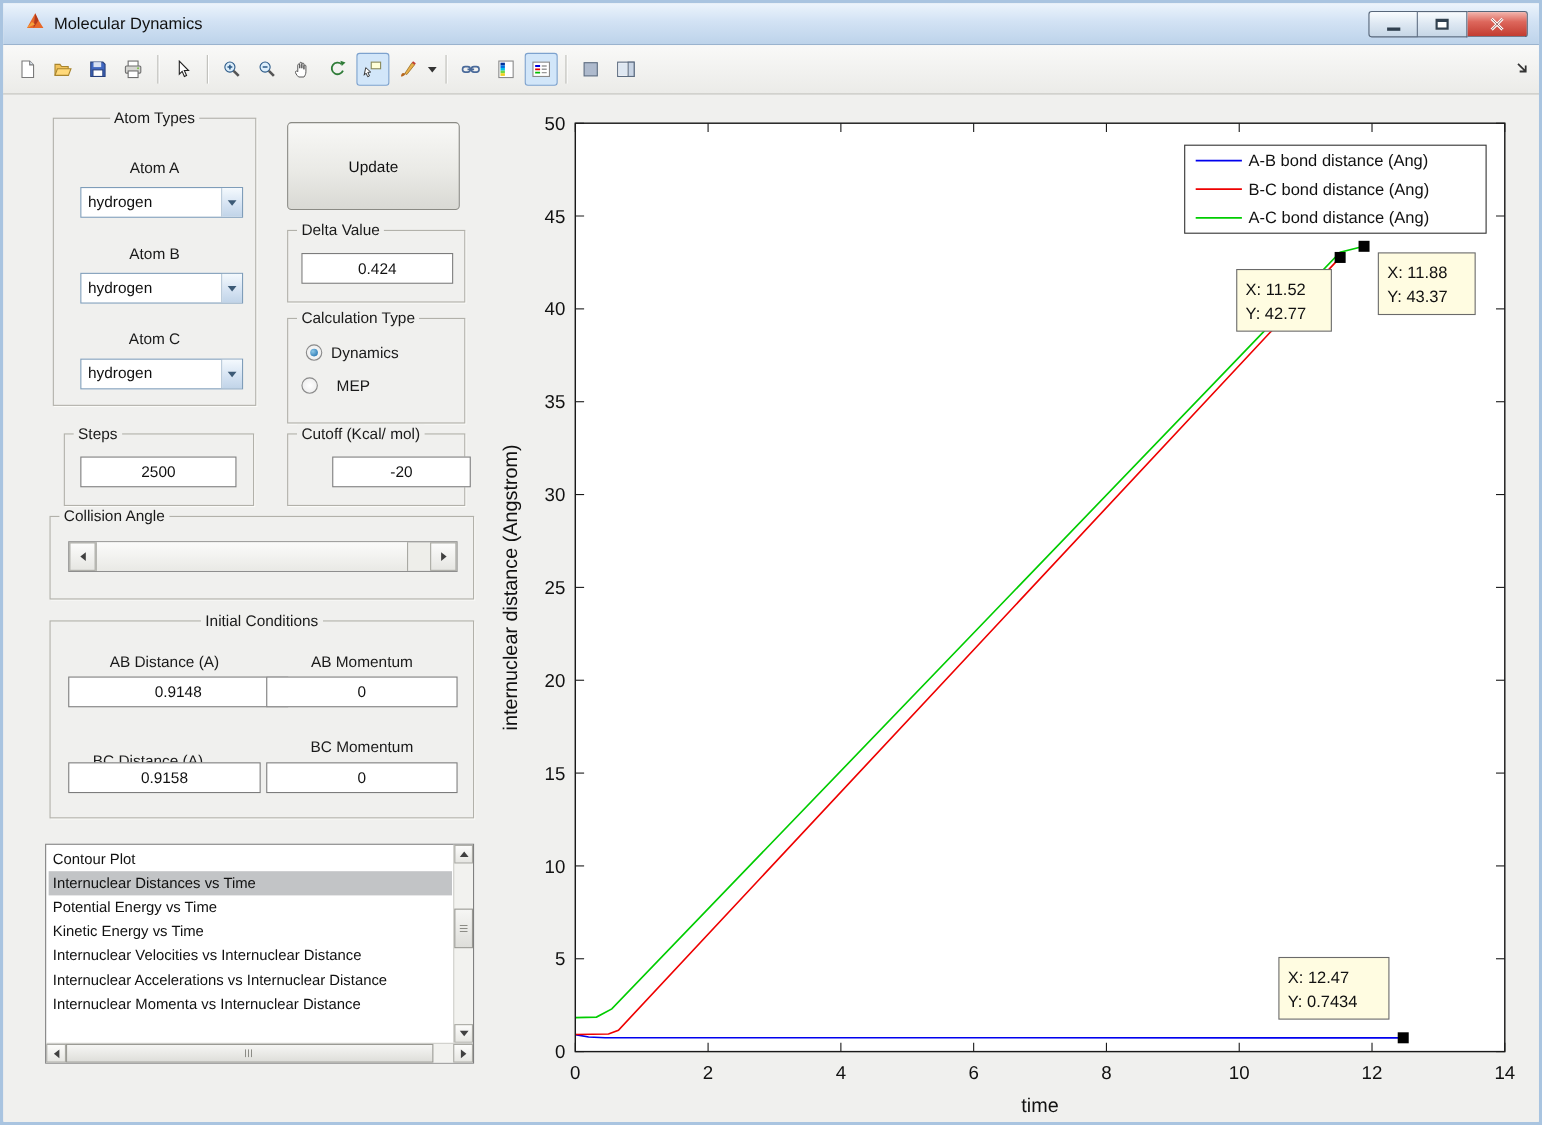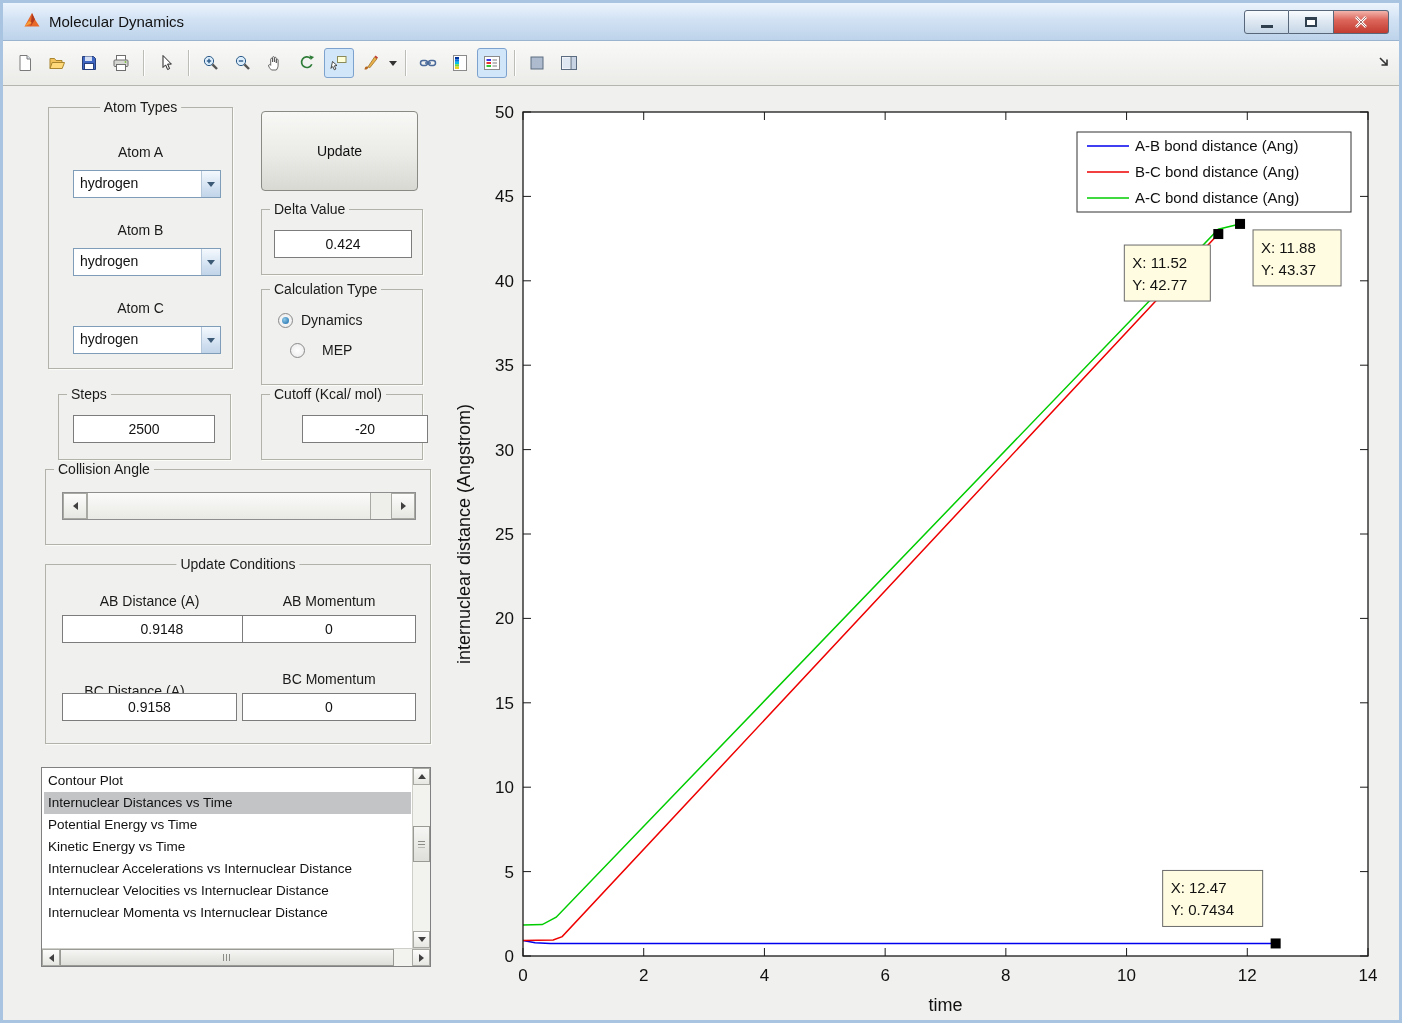--- a/index.html
+++ b/index.html
@@ -250,21 +250,21 @@
       <span class="gtitle left">Delta Value</span>
       <input class="edit" style="left: 12px; top: 20px; width: 138px; height: 28px;" value="0.424">
     </div>
 
     <div class="group" style="left:258px;top:203px;width:162px;height:96px;">
       <span class="gtitle left">Calculation Type</span>
       <div class="radio-row" style="left:16px;top:22px;align-items:flex-end;">
         <span class="radio sel"></span>
         <span>Dynamics</span>
       </div>
-      <div class="radio-row" style="left:28px;top:52px;gap:17px;">
+      <div class="radio-row" style="left:12px;top:52px;gap:17px;">
         <span class="radio"></span>
         <span>MEP</span>
       </div>
     </div>
 
     <div class="group" style="left:55px;top:308px;width:173px;height:66px;">
       <span class="gtitle left">Steps</span>
       <input class="edit" style="left: 14px; top: 20px; width: 142px; height: 28px;" value="2500">
     </div>
 
@@ -281,39 +281,39 @@
           </div>
         <div class="hthumb"></div>
         <div class="htrack"></div>
         <div class="sb-btn">
             <span class="tri-right"></span>
           </div>
       </div>
     </div>
 
     <div class="group" style="left:42px;top:478px;width:386px;height:180px;">
-      <span class="gtitle center">Update Conditions</span>
+      <span class="gtitle center">Initial Conditions</span>
       <span class="lbl" style="left:16px;top:28px;width:175px;">AB Distance (A)</span>
       <span class="lbl" style="left:196px;top:28px;width:174px;">AB Momentum</span>
       <input class="edit" style="left: 16px; top: 50px; width: 200px; height: 28px;" value="0.9148">
       <input class="edit" style="left: 196px; top: 50px; width: 174px; height: 28px;" value="0">
       <span class="lbl" style="left:1px;top:106px;width:175px;margin-top:12px;">BC Distance (A)</span>
       <span class="lbl" style="left:196px;top:106px;width:174px;">BC Momentum</span>
       <input class="edit" style="left: 16px; top: 128px; width: 175px; height: 28px;" value="0.9158">
       <input class="edit" style="left: 196px; top: 128px; width: 174px; height: 28px;" value="0">
     </div>
 
     <div class="listbox">
       <div class="lb-items" id="listbox-items">
           <div class="lb-item">Contour Plot</div>
           <div class="lb-item sel">Internuclear Distances vs Time</div>
           <div class="lb-item">Potential Energy vs Time</div>
           <div class="lb-item">Kinetic Energy vs Time</div>
+          <div class="lb-item">Internuclear Velocities vs Internuclear Distance</div>
           <div class="lb-item">Internuclear Accelerations vs Internuclear Distance</div>
-          <div class="lb-item">Internuclear Velocities vs Internuclear Distance</div>
           <div class="lb-item">Internuclear Momenta vs Internuclear Distance</div>
         </div>
       <div class="lb-vsb">
         <div class="sb-btn" style="top:0;">
             <span class="tri-up"></span>
           </div>
         <div class="vthumb">
             <div class="grip-h"></div>
           </div>
         <div class="sb-btn" style="bottom:0;">

